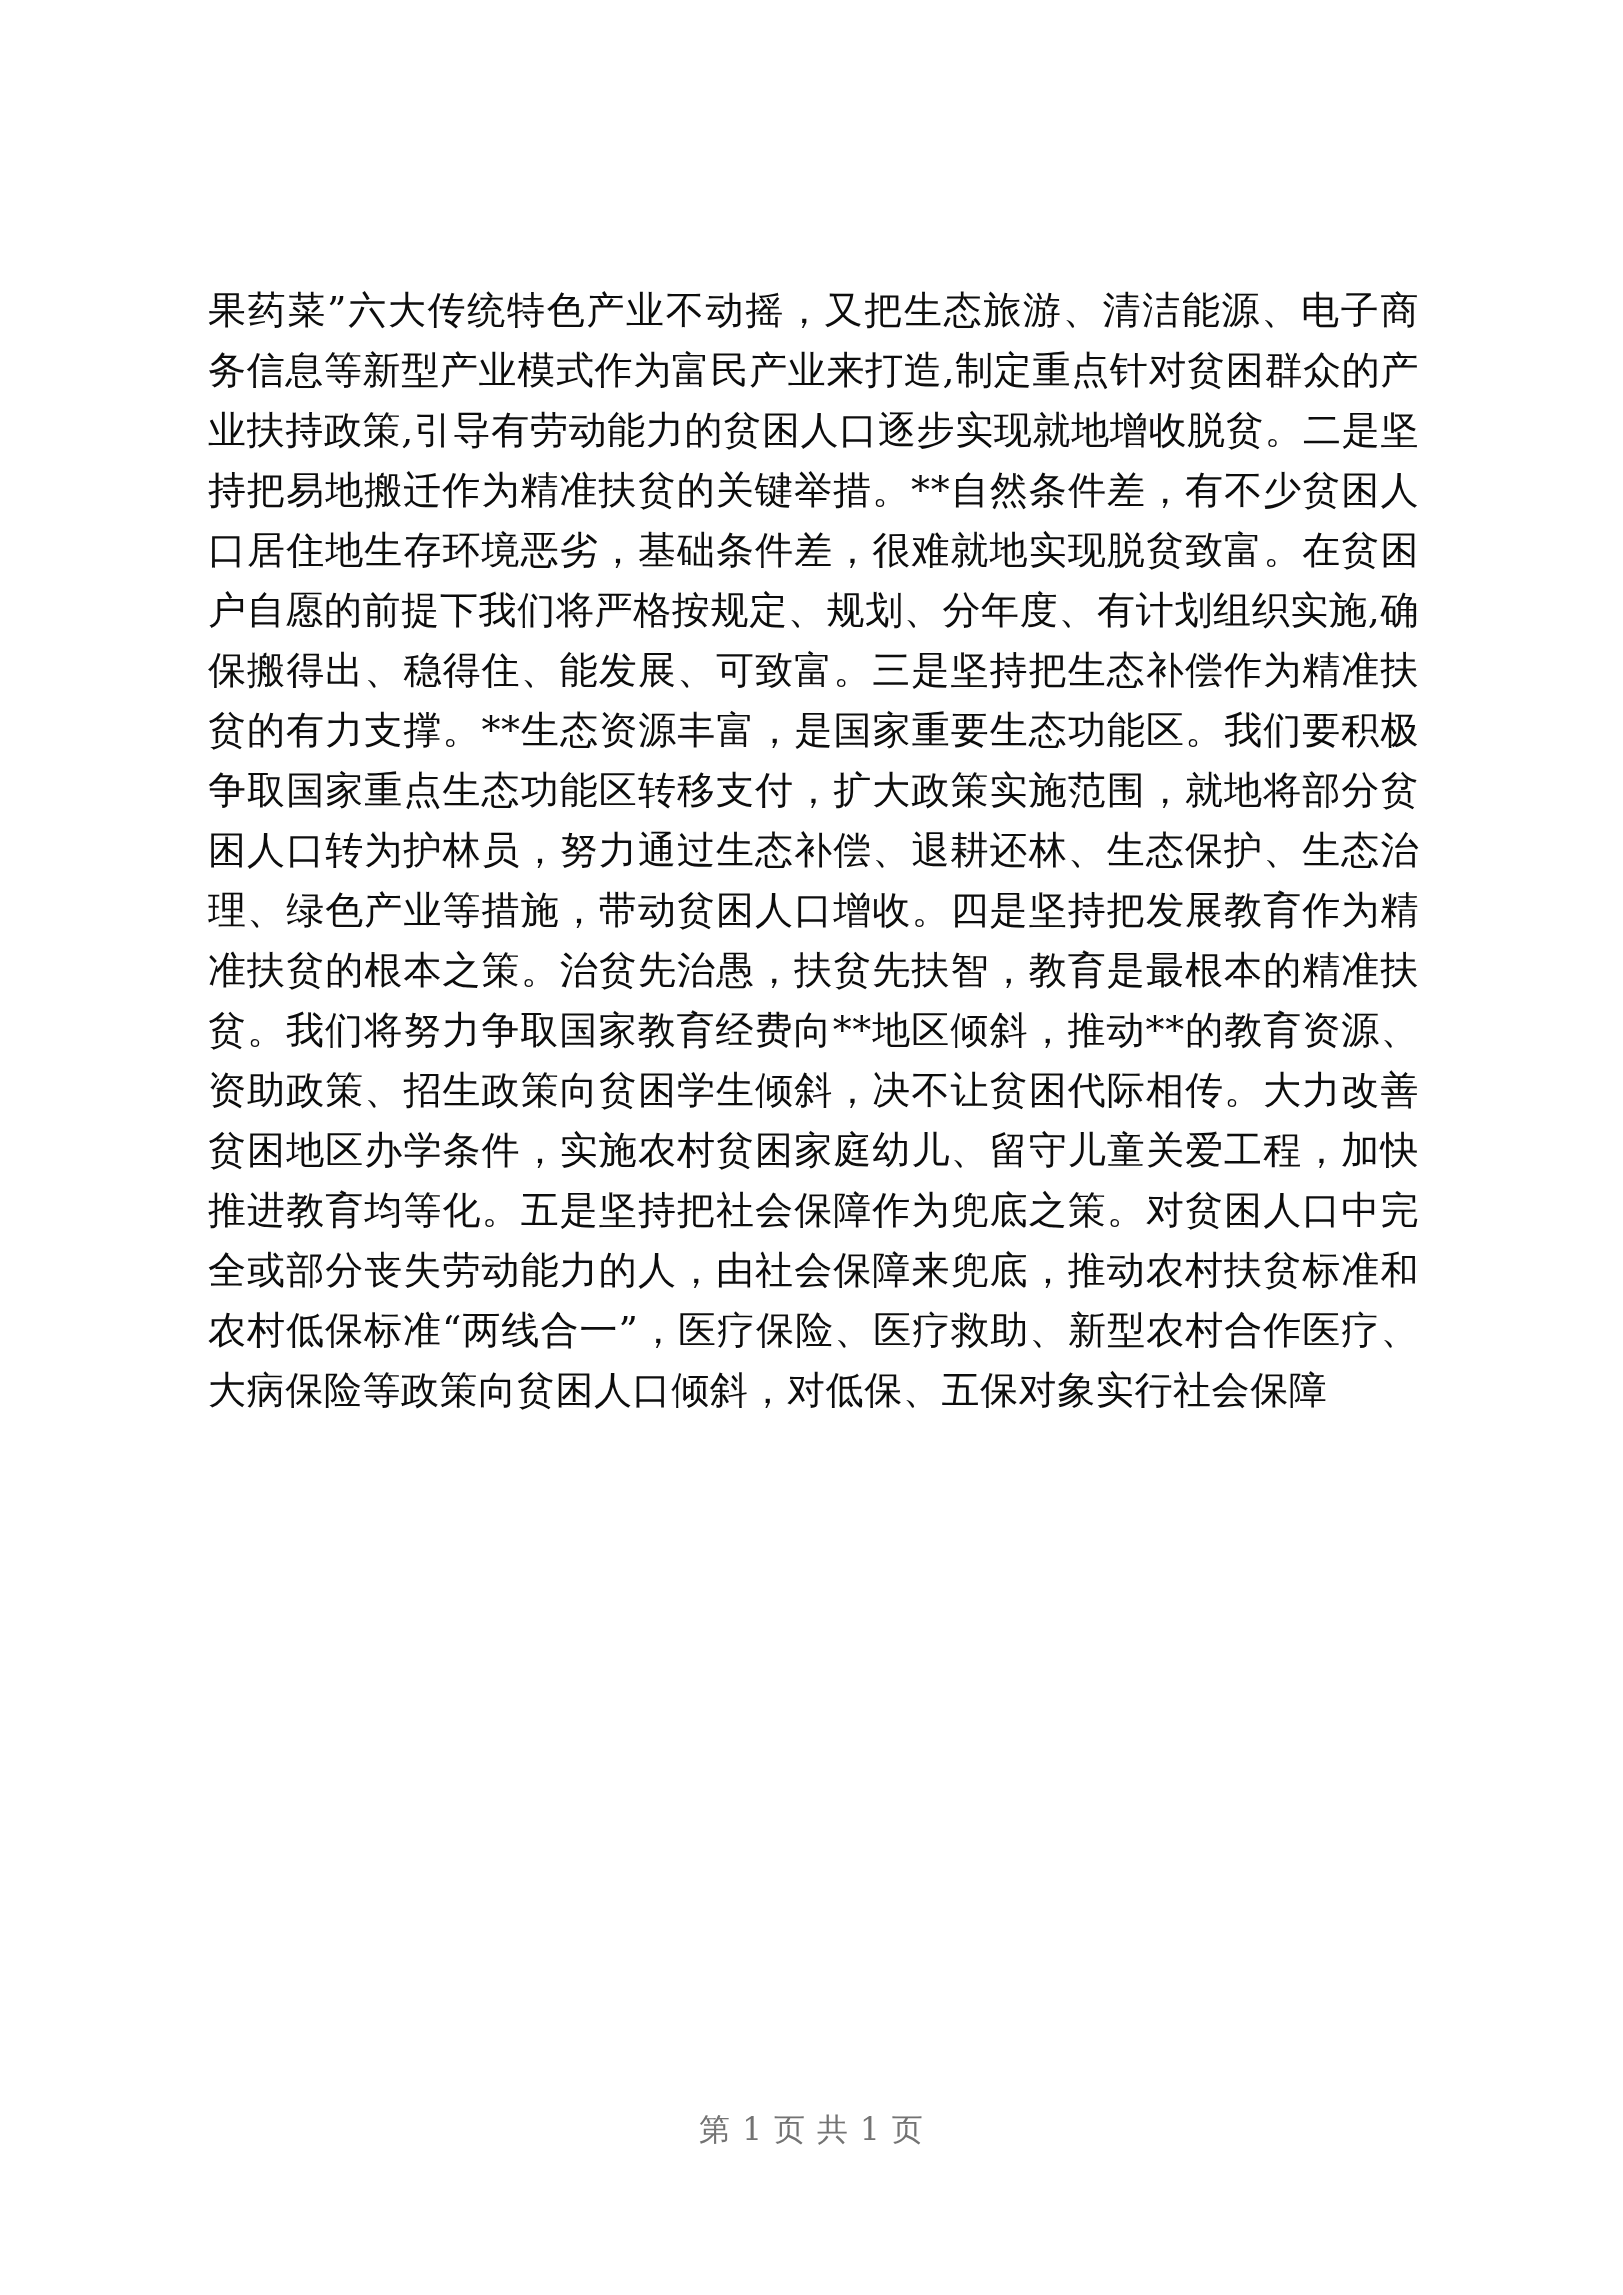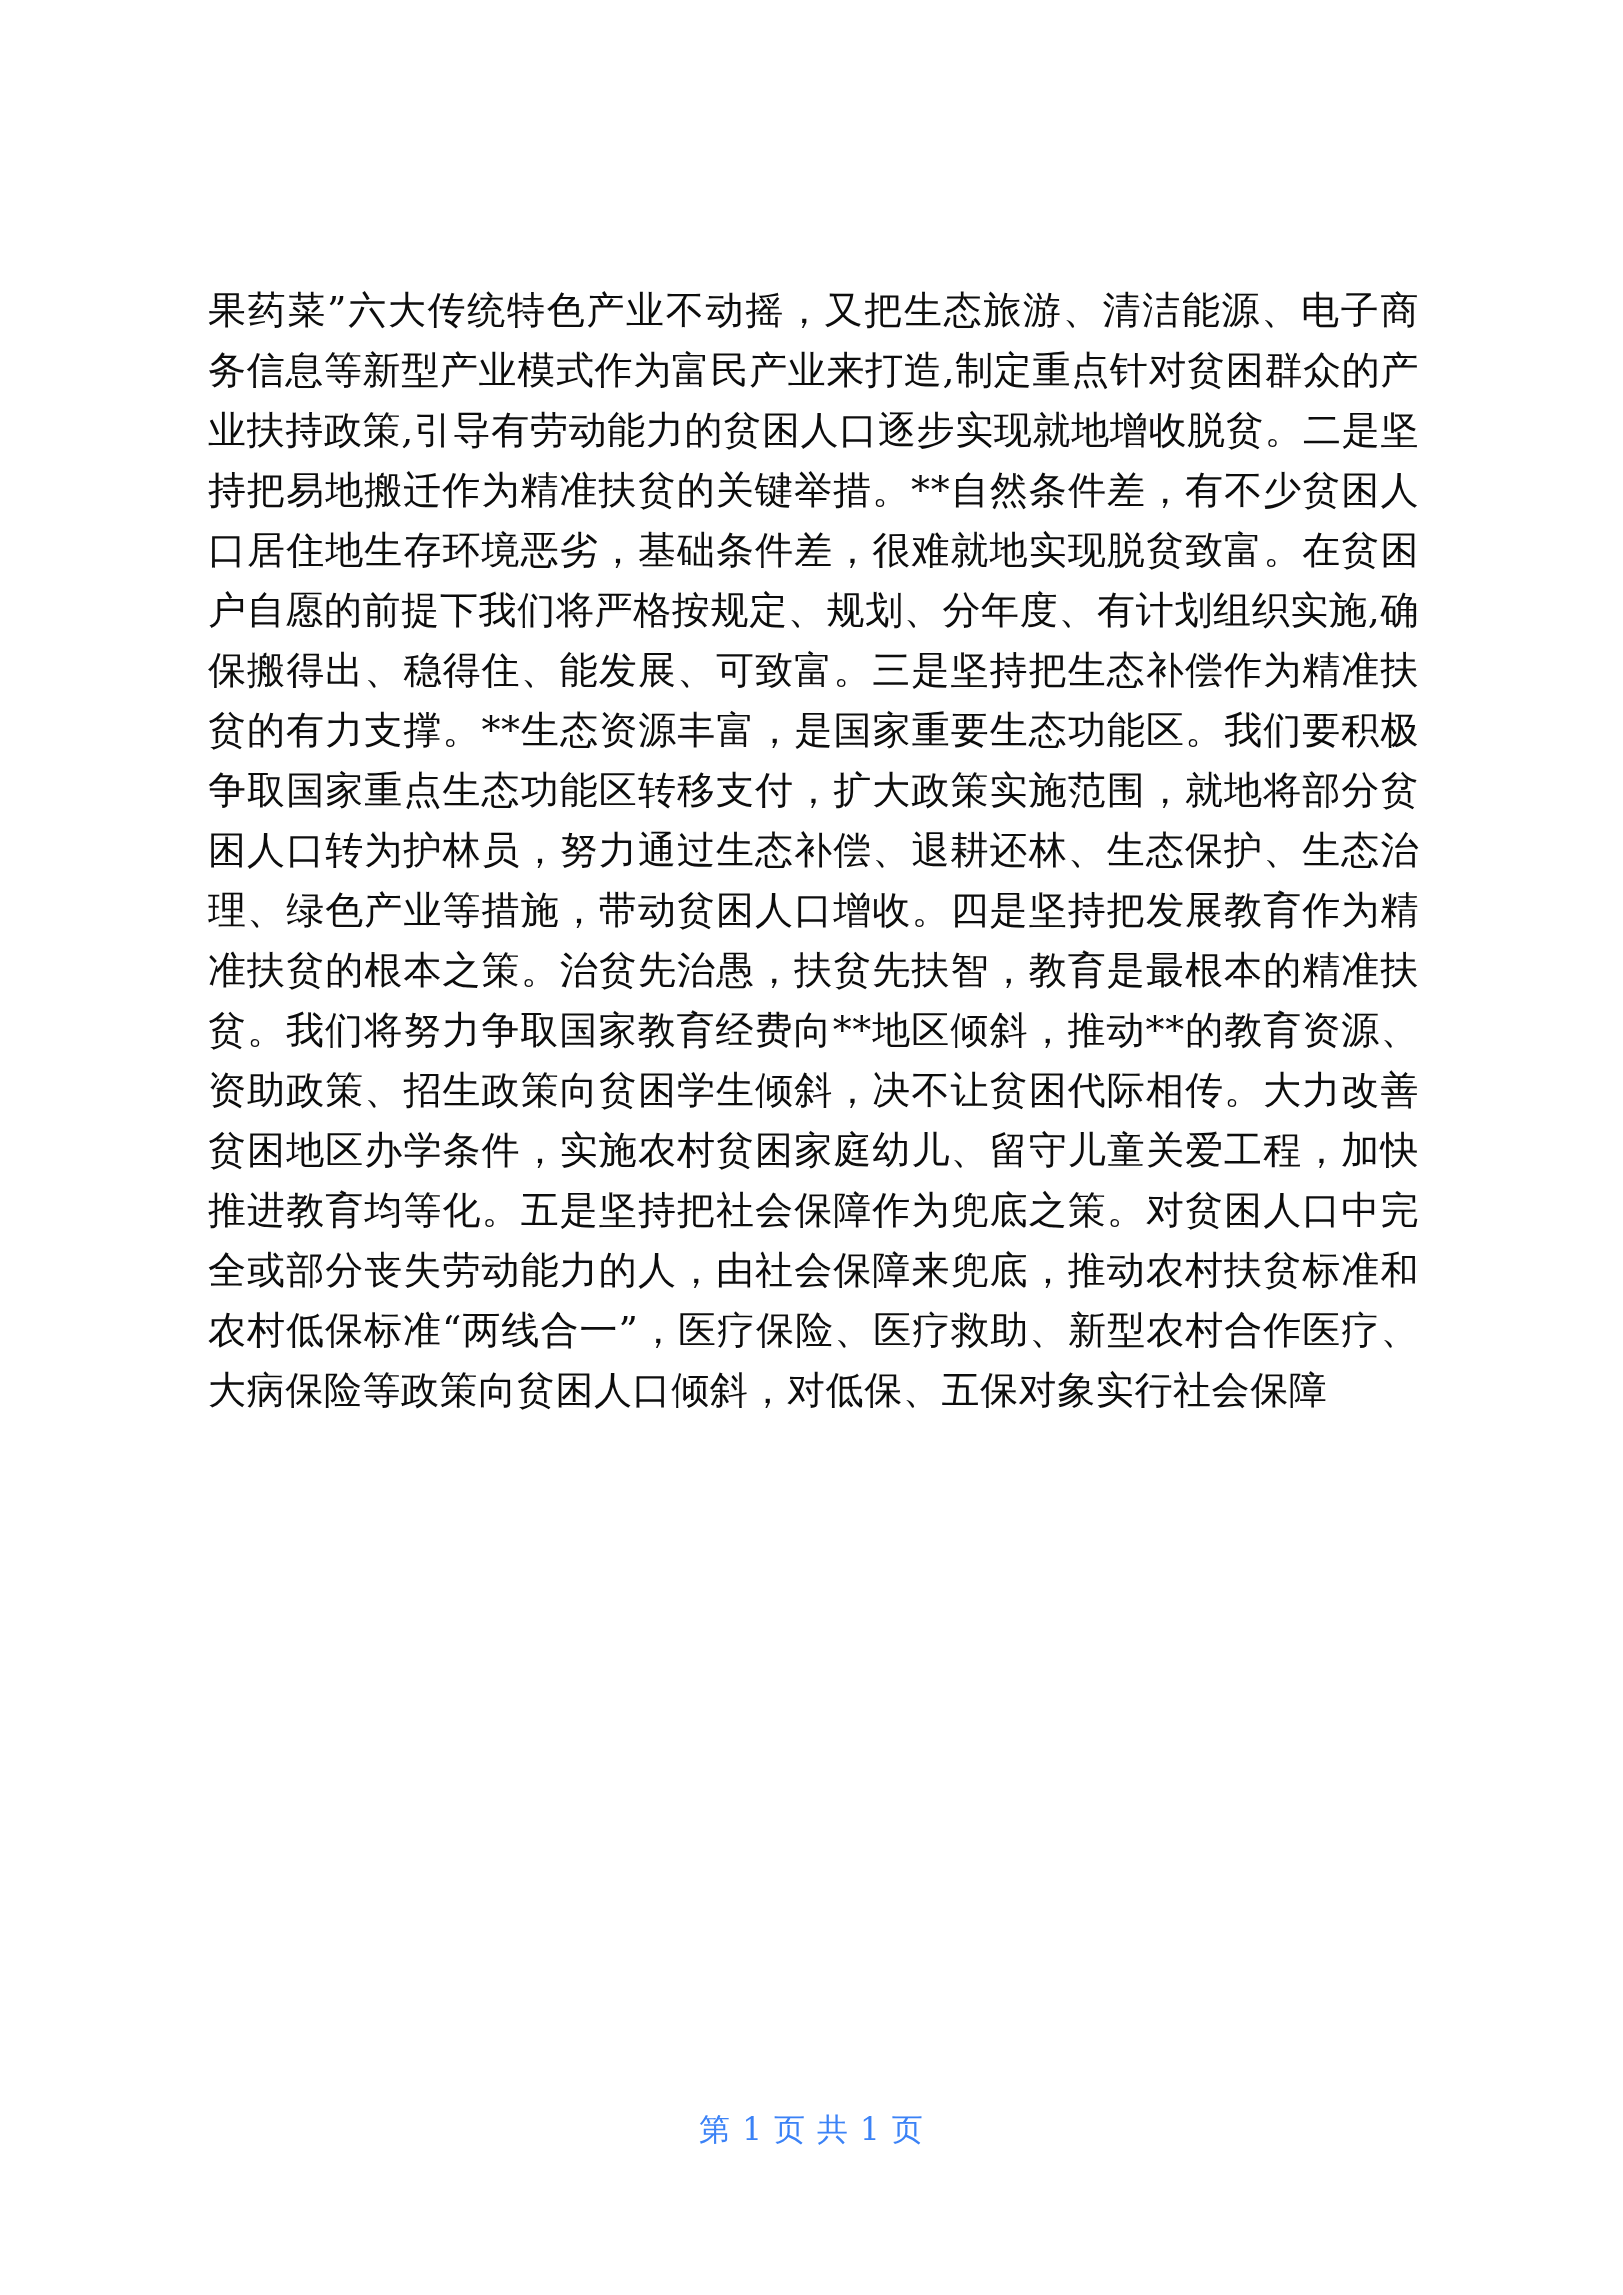--- a/index.html
+++ b/index.html
@@ -40,21 +40,21 @@
     position: absolute;
     left: 0;
     right: 0;
     top: 2109px;
     text-align: center;
   }
   .footer-text {
     display: inline-block;
     font-family: "DejaVu Serif", serif;
     font-size: 31px;
-    color: #3b82f6;
+    color: #737373;
     letter-spacing: 1.1px;
   }
 </style>
 </head>
 <body>
 
 <div class="page">
 
   <div class="doc-body">
     <p class="para">果药菜”六大传统特色产业不动摇，又把生态旅游、清洁能源、电子商务信息等新型产业模式作为富民产业来打造,制定重点针对贫困群众的产业扶持政策,引导有劳动能力的贫困人口逐步实现就地增收脱贫。二是坚持把易地搬迁作为精准扶贫的关键举措。**自然条件差，有不少贫困人口居住地生存环境恶劣，基础条件差，很难就地实现脱贫致富。在贫困户自愿的前提下我们将严格按规定、规划、分年度、有计划组织实施,确保搬得出、稳得住、能发展、可致富。三是坚持把生态补偿作为精准扶贫的有力支撑。**生态资源丰富，是国家重要生态功能区。我们要积极争取国家重点生态功能区转移支付，扩大政策实施范围，就地将部分贫困人口转为护林员，努力通过生态补偿、退耕还林、生态保护、生态治理、绿色产业等措施，带动贫困人口增收。四是坚持把发展教育作为精准扶贫的根本之策。治贫先治愚，扶贫先扶智，教育是最根本的精准扶贫。我们将努力争取国家教育经费向**地区倾斜，推动**的教育资源、资助政策、招生政策向贫困学生倾斜，决不让贫困代际相传。大力改善贫困地区办学条件，实施农村贫困家庭幼儿、留守儿童关爱工程，加快推进教育均等化。五是坚持把社会保障作为兜底之策。对贫困人口中完全或部分丧失劳动能力的人，由社会保障来兜底，推动农村扶贫标准和农村低保标准“两线合一”，医疗保险、医疗救助、新型农村合作医疗、大病保险等政策向贫困人口倾斜，对低保、五保对象实行社会保障</p>

